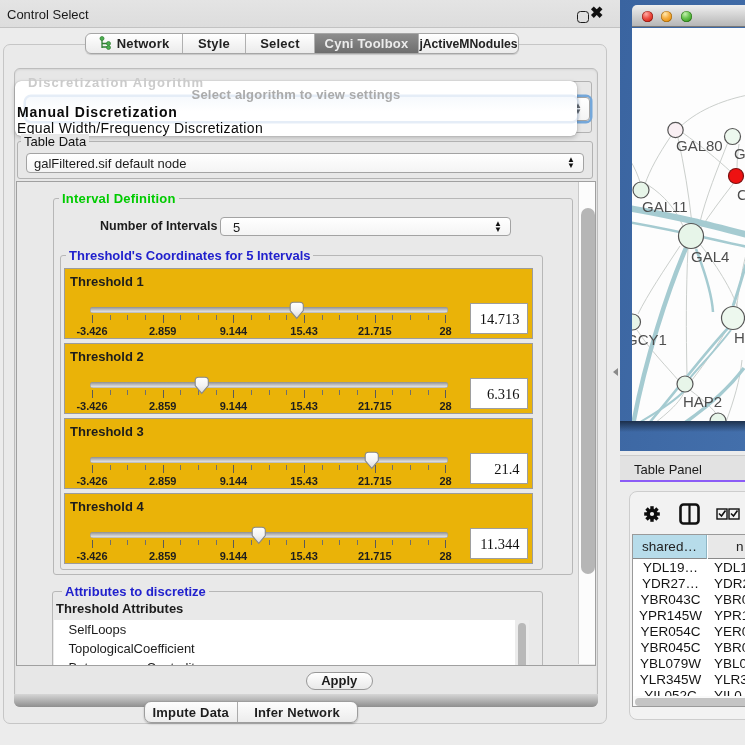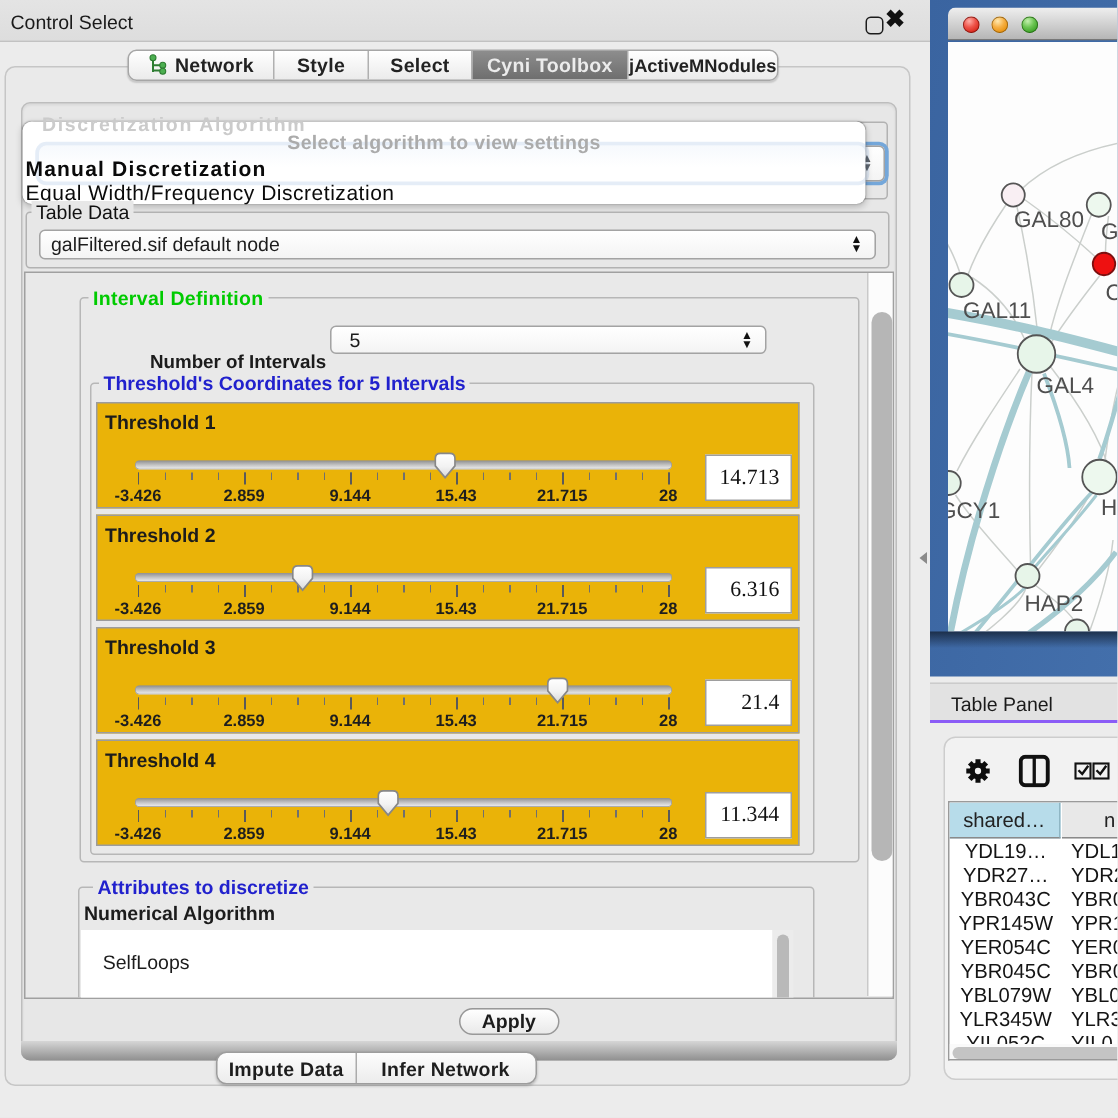--- a/index.html
+++ b/index.html
@@ -76,21 +76,21 @@
   background:repeating-linear-gradient(90deg,#5a5a5a 0 1px,transparent 1px 70.7px); }
 .tlab { position:absolute; top:56px; transform:translateX(-50%); font-size:11px; font-weight:bold; color:#1e1e1e; }
 .hndl { position:absolute; top:31.5px; }
 .vbox { position:absolute; left:405px; top:34px; width:57.5px; height:31px; background:#fff;
   border:1px solid #9e9e9e; }
 .vbox span { position:absolute; right:7px; top:50%; transform:translateY(-50%);
   font-family:"Liberation Serif", serif; font-size:14.5px; color:#111; }
 
 
 #attrlist { position:absolute; left:37px; top:438px; width:461px; height:46px; background:#fff; overflow:hidden; }
-#attrlist div { font-size:13px; padding-left:14.5px; line-height:16.8px; padding-top:14px; }
+#attrlist div { font-size:13px; padding-left:14.5px; line-height:16.8px; padding-top:2px; }
 #lsb { position:absolute; left:498px; top:438px; width:14px; height:46px; background:#ececec; overflow:hidden; }
 #lsb .th { position:absolute; left:3px; top:3px; width:8px; height:60px; background:#b9b9b9; border-radius:4px 4px 0 0; }
 
 
 #applybtn { position:absolute; left:269px; top:672px; width:66.5px; height:18px;
   background:linear-gradient(#ffffff,#e9e9e9); border:1px solid #989898; border-radius:9px;
   text-align:center; font-size:13px; font-weight:bold; line-height:16px;margin-left:37px; }
 
 
 #bottabs { position:absolute; left:144px; top:701px; height:22px; display:flex;
@@ -168,21 +168,21 @@
 <div class="gtit" style="left:21px;top:134px;color:#111;font-weight:normal;background:#e7e7e7;">Table Data</div>
 <div class="combo" style="left:26px;top:152.5px;width:558px;height:20px;">
   <span class="cv">galFiltered.sif default node</span>
   <span class="ar" style="right:8px;">▲<br>▼</span>
 </div>
 
 <div id="scrollpane">
   <div class="grp" style="left:36px;top:16px;width:520px;height:377px;border-color:#b7b7b7;"></div>
   <div class="gtit" style="left:42px;top:9px;color:#00cb00;letter-spacing:.2px;">Interval Definition</div>
 
-  <span class="abs" style="left:83px;top:37px;font-size:12.5px;font-weight:bold;margin-top:15px;">Number of Intervals</span>
+  <span class="abs" style="left:83px;top:37px;font-size:12.5px;font-weight:bold;">Number of Intervals</span>
   <div class="combo" style="left:203px;top:35px;width:291px;height:19px;">
     <span class="cv" style="left:12px;">5</span>
     <span class="ar" style="right:8px;">▲<br>▼</span>
   </div>
 
   <div class="grp" style="left:42.5px;top:73px;width:483px;height:315px;border-color:#b7b7b7;"></div>
   <div class="gtit" style="left:49px;top:66px;color:#2121cd;">Threshold's Coordinates for 5 Intervals</div>
 
   <div id="sliders-origin" style="position:absolute;left:0;top:-181px;width:0;height:0;">
 <div class="thp" style="top:267px">
@@ -282,21 +282,21 @@
 <path d="M1.2,4.6 Q1.2,1.2 4.6,1.2 L10.9,1.2 Q14.3,1.2 14.3,4.6 L14.3,9.6 L7.75,17.4 L1.2,9.6 Z" fill="url(#hg492)" stroke="#878787" stroke-width="1.1"></path>
         </svg>
 <div class="vbox">
           <span>11.344</span>
         </div>
 </div>
   </div>
 
   <div class="grp" style="left:35px;top:409px;width:491px;height:80px;border-color:#b7b7b7;"></div>
   <div class="gtit" style="left:45px;top:402px;color:#2121cd;">Attributes to discretize</div>
-  <span class="abs" style="left:39px;top:419px;font-size:13px;font-weight:bold;">Numerical Algorithm</span>
+  <span class="abs" style="left:39px;top:419px;font-size:13px;font-weight:bold;">Threshold Attributes</span>
   <div id="attrlist">
     <div>SelfLoops</div>
     <div>TopologicalCoefficient</div>
     <div>BetweennessCentrality</div>
   </div>
   <div id="lsb">
       <div class="th"></div>
     </div>
   <div id="vsb">
       <div class="th"></div>

